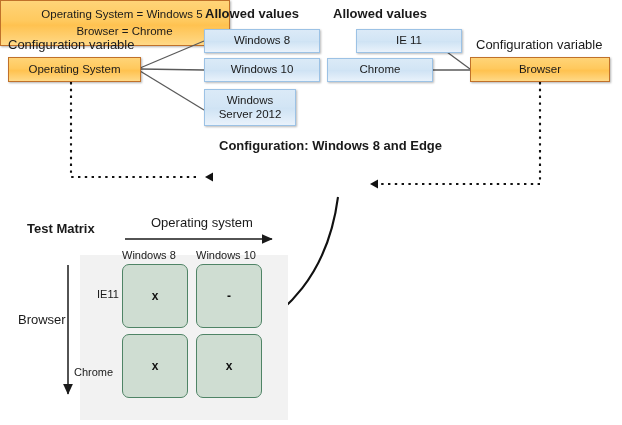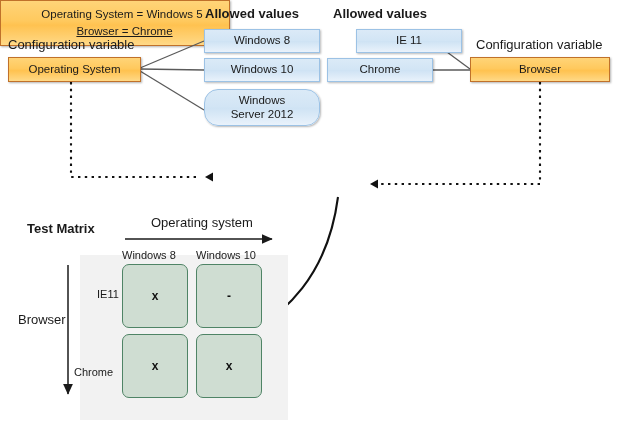--- a/index.html
+++ b/index.html
@@ -61,21 +61,21 @@
     display: block;
     padding-top: 5px;
   }
   .config-line {
     font-size: 11.5px;
     line-height: 1.45;
     text-align: center;
     white-space: nowrap;
   }
   .config-line.first { padding-left: 14px; }
-  .config-line.second { padding-left: 19px; text-decoration: underline; }
+  .config-line.second { padding-left: 19px; }
 
   
   #matrix-panel {
     position: absolute;
     background: #f2f2f2;
   }
   .cell {
     position: absolute;
     box-sizing: border-box;
     background: #cfddd2;
@@ -159,33 +159,34 @@
   <div class="label" style="left:8px; top:38px;">Configuration variable</div>
 
   <div class="box box-orange" style="left:8px; top:57px; width:133px; height:25px;">Operating System</div>
 
   <div class="label bold" style="left:205px; top:7px;">Allowed values</div>
 
   <div class="box box-blue" style="left:204px; top:29px; width:116px; height:24px;">Windows 8</div>
 
   <div class="box box-blue" style="left:204px; top:58px; width:116px; height:24px;">Windows 10</div>
 
-  <div class="box box-blue" style="left:204px; top:89px; width:116px; height:37px;border-radius:14px;">Windows
+  <div class="box box-blue" style="left:204px; top:89px; width:92px; height:37px;">Windows
 Server 2012</div>
 
   <div class="label bold" style="left:333px; top:7px;">Allowed values</div>
 
   <div class="box box-blue" style="left:327px; top:29px; width:106px; height:24px;margin-left:29px;">IE 11</div>
 
   <div class="box box-blue" style="left:327px; top:58px; width:106px; height:24px;">Chrome</div>
 
   <div class="label" style="left:476px; top:38px;">Configuration variable</div>
 
   <div class="box box-orange" style="left:470px; top:57px; width:140px; height:25px;">Browser</div>
 
+  <div class="label bold" style="left:219px; top:139px;">Configuration: Windows 8 and Edge</div>
 
   <div class="box-config" style="left:204px; top:157px; width:228px; height:39px;">
     <div class="config-line first">Operating System = Windows 5</div>
     <div class="config-line second">Browser = Chrome</div>
   </div>
 
   <div class="label bold" style="left:27px; top:222px;text-align:right;">Test Matrix</div>
 
   <div class="label" style="left:151px; top:216px;">Operating system</div>
 

